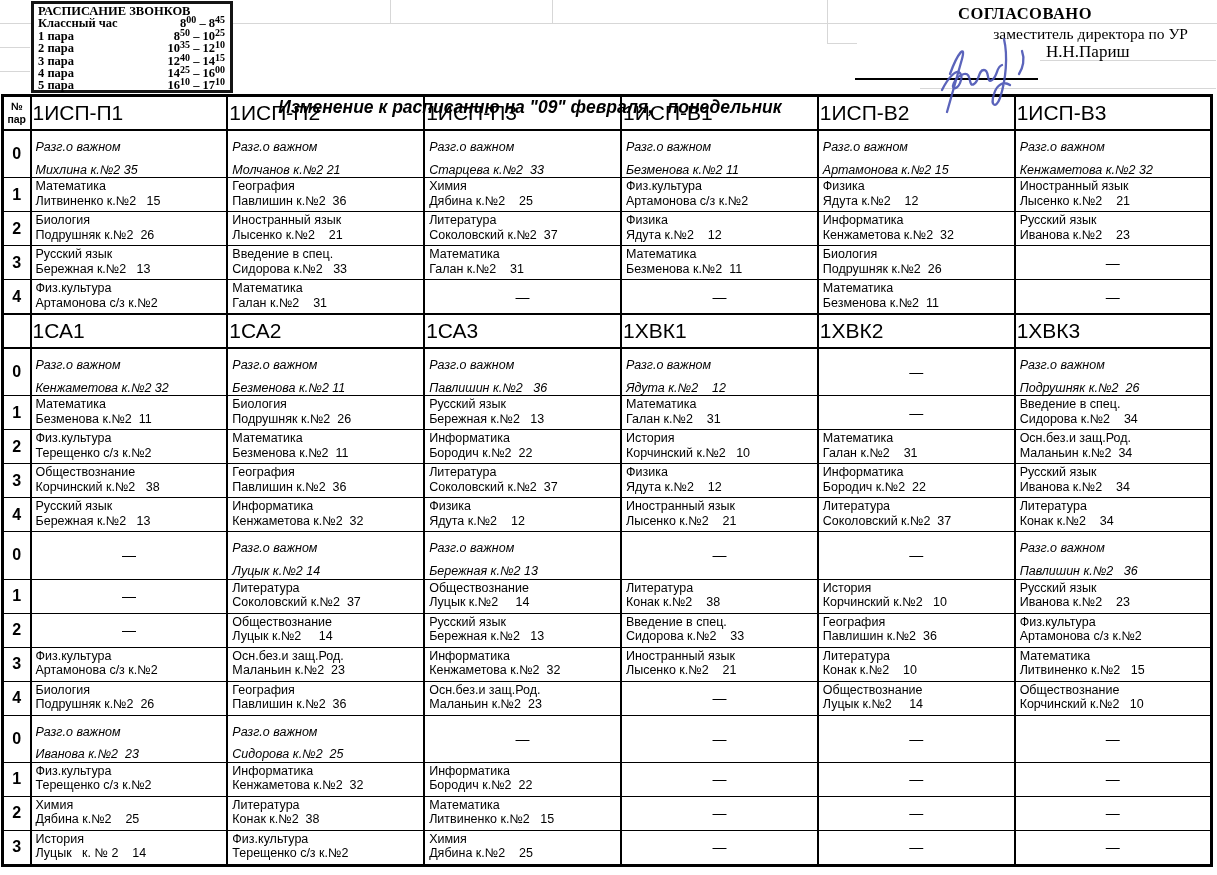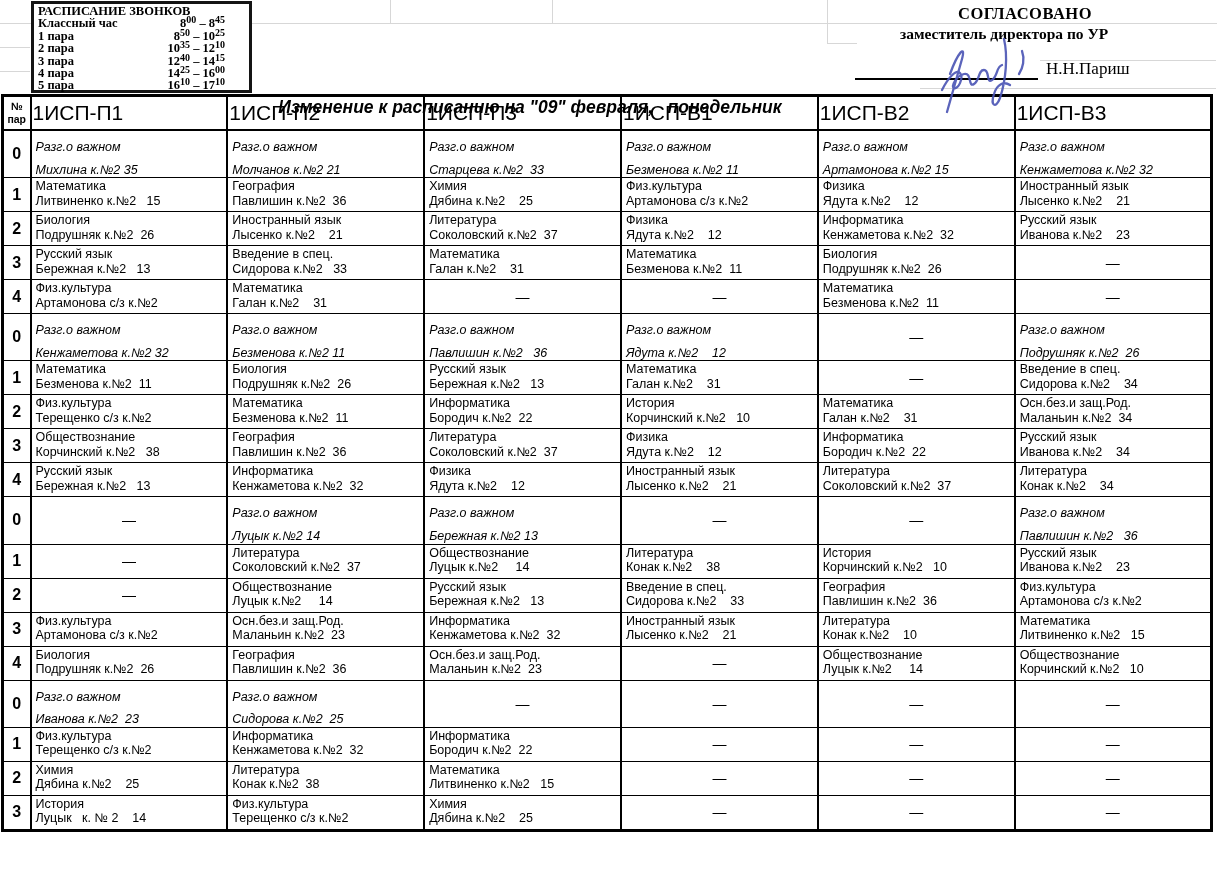--- a/index.html
+++ b/index.html
@@ -7,47 +7,47 @@
     width:1217px;height:875px;position:relative;background:#ffffff;
     font-family:"Liberation Sans", sans-serif;color:#000;overflow:hidden;
   }
   
   .grid-h{position:absolute;height:1px;background:#d7d7d7;}
   .grid-v{position:absolute;width:1px;background:#d7d7d7;}
 
   
   .bell-box{
     position:absolute;left:31px;top:1px;width:190px;height:85px;
-    border:3px solid #141414;padding:1px 21px 0 4px;
+    border:3px solid #141414;padding:1px 2px 0 4px;
     font-family:"Liberation Serif", serif;font-weight:bold;
     font-size:12.5px;line-height:12.4px;background:#fff;z-index:2;
   }
   .bell-title{white-space:pre;}
   .bell-row{display:flex;white-space:pre;}
   .bell-row .bt{margin-left:auto;padding-right:3px;}
   .bell-box sup{font-size:10px;line-height:0;vertical-align:4px;}
 
   
   .main-title{
     position:absolute;left:235px;top:30px;width:590px;text-align:center;
     font-weight:bold;font-style:italic;font-size:17.5px;line-height:31px;white-space:pre;z-index:2;
   }
 
   
   .appr-head{
     position:absolute;left:880px;top:4px;width:290px;text-align:center;
     font-family:"Liberation Serif", serif;font-weight:bold;font-size:16.5px;letter-spacing:.5px;z-index:2;
   }
   .appr-role{
-    position:absolute;left:900px;top:25px;width:288px;
-    font-family:"Liberation Serif", serif;font-size:15.5px;z-index:2;font-weight:bold;
+    position:absolute;left:900px;top:25px;width:288px;text-align:right;
+    font-family:"Liberation Serif", serif;font-size:15.5px;z-index:2;
   }
   .sig-line{position:absolute;left:855px;top:63px;width:183px;height:15px;border-bottom:2px solid #000;z-index:2;}
   .appr-name{
-    position:absolute;left:1046px;top:59px;
+    position:absolute;left:1046px;top:42px;
     font-family:"Liberation Serif", serif;font-size:17px;z-index:2;
   }
   .signature{position:absolute;left:930px;top:32px;width:130px;height:82px;z-index:10;pointer-events:none;}
 
   
   table.sched{
     position:absolute;left:1px;top:94px;width:1212px;
     border-collapse:collapse;table-layout:fixed;z-index:3;background:transparent;
   }
   table.sched{border:3px solid #000;}
@@ -244,20 +244,29 @@
           <div class="teach">Галан к.№2    31</div>
         </td>
         <td class="dash">—</td>
         <td class="dash">—</td>
         <td class="lesson">
           <div class="subj">Математика</div>
           <div class="teach">Безменова к.№2  11</div>
         </td>
         <td class="dash">—</td>
       </tr>
+      <tr class="ghr">
+        <td class="corner"></td>
+        <td class="gh">1СА1</td>
+        <td class="gh">1СА2</td>
+        <td class="gh">1СА3</td>
+        <td class="gh">1ХВК1</td>
+        <td class="gh">1ХВК2</td>
+        <td class="gh">1ХВК3</td>
+      </tr>
       <tr class="dr r0">
         <td class="num">0</td>
         <td class="lesson">
           <div class="subj">Разг.о важном</div>
           <div class="teach">Кенжаметова к.№2 32</div>
         </td>
         <td class="lesson">
           <div class="subj">Разг.о важном</div>
           <div class="teach">Безменова к.№2 11</div>
         </td>

